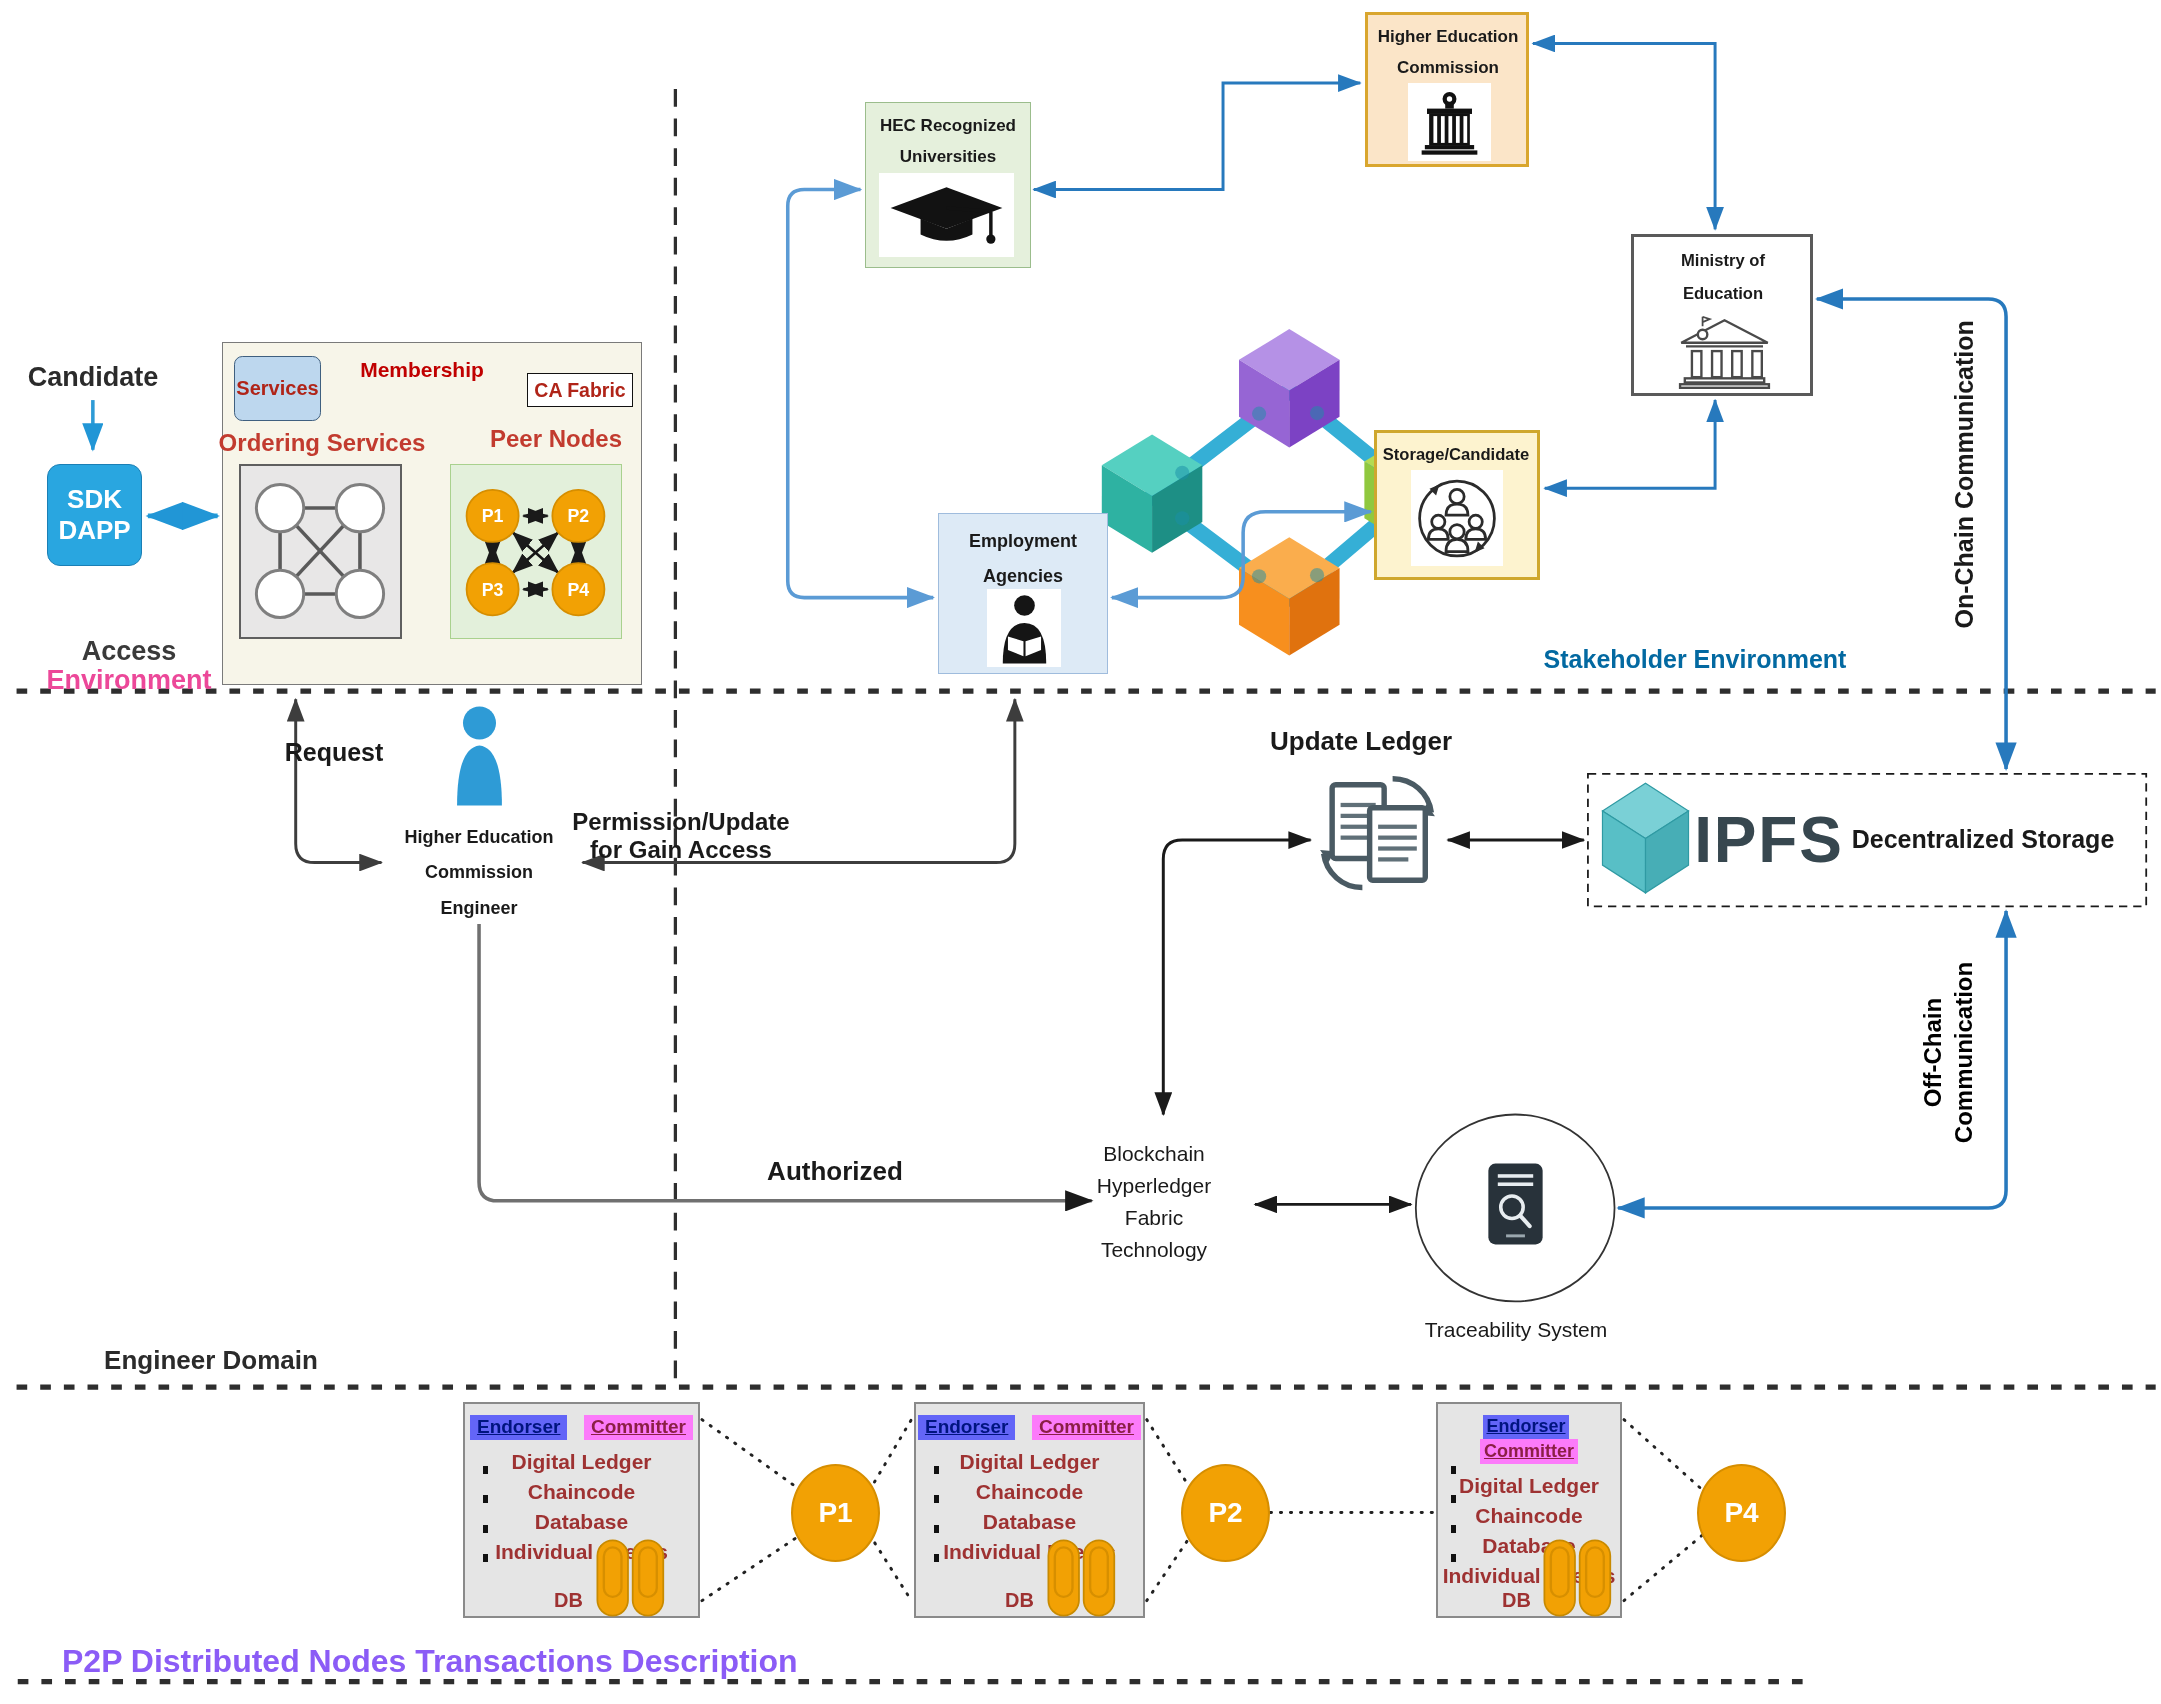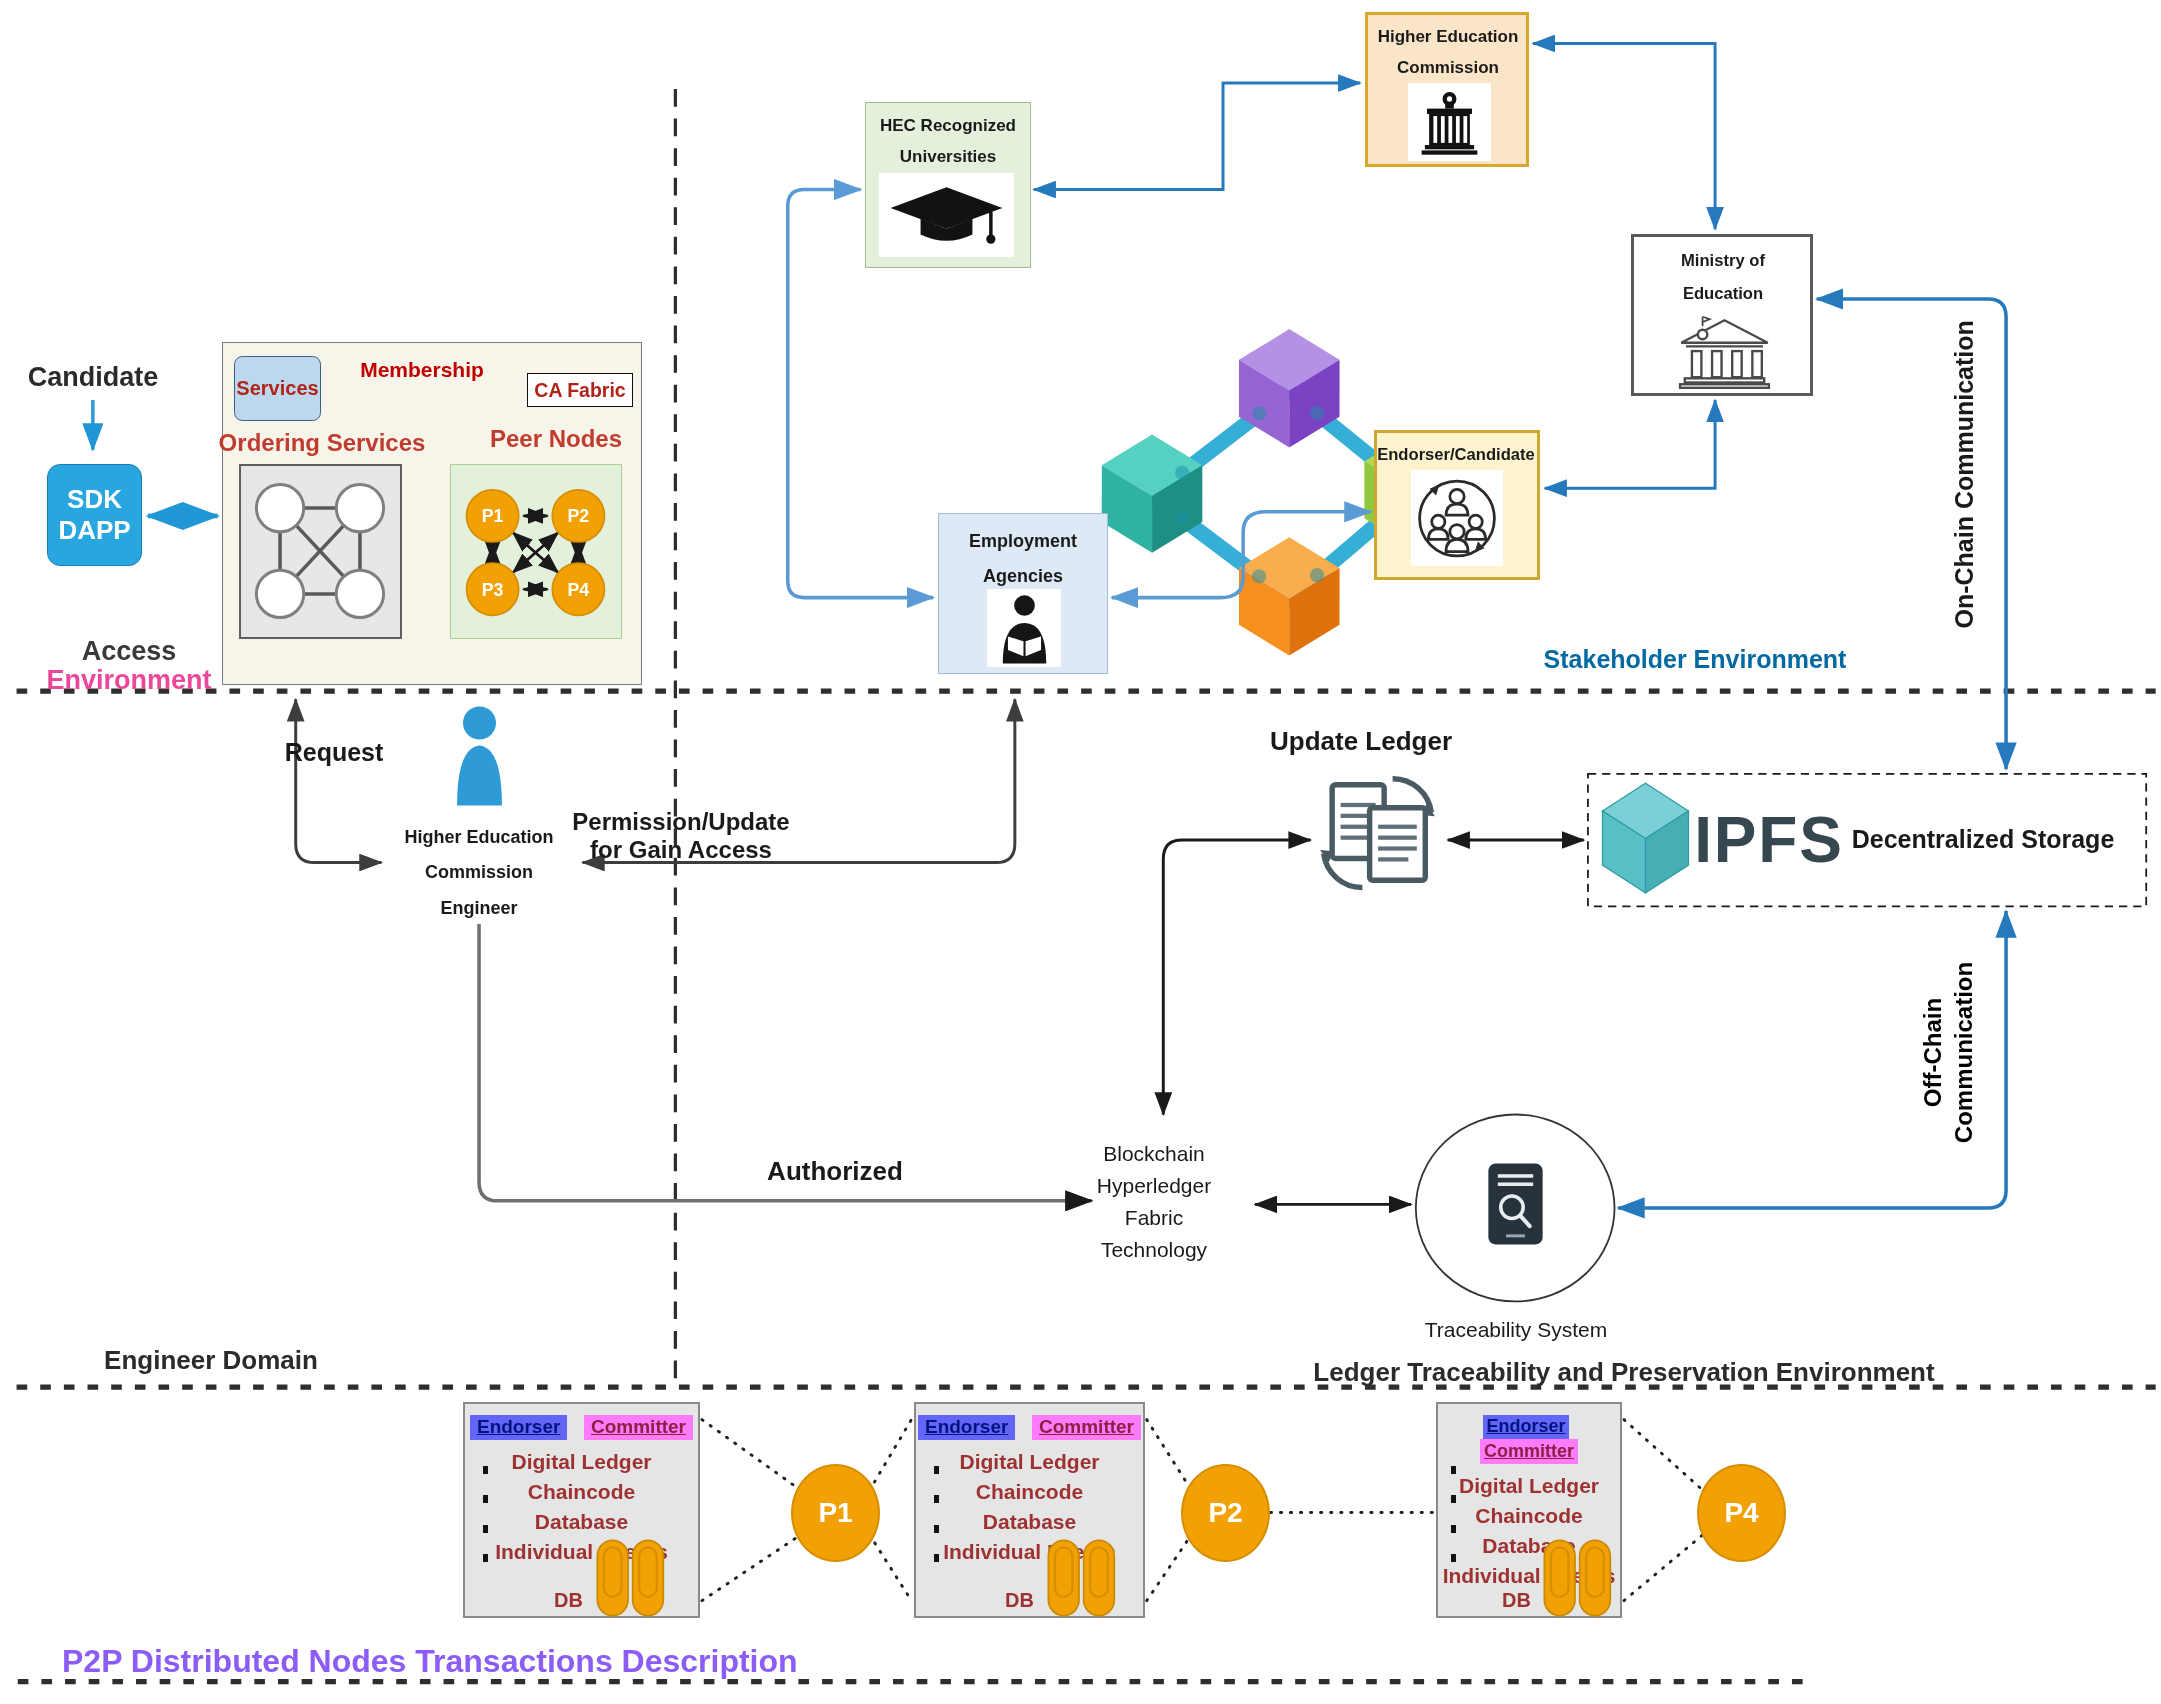--- a/index.html
+++ b/index.html
@@ -234,21 +234,21 @@
       <rect x="98" y="66" width="16" height="44"></rect>
         <rect x="132" y="66" width="16" height="44"></rect>
       <rect x="18" y="112" width="134" height="7"></rect>
       <rect x="10" y="122" width="150" height="6"></rect>
       <circle cx="48" cy="38" r="8"></circle>
     </g>
     <path d="M48,8 V24 M48,8 L60,12 L48,17" stroke="#4a4a4a" stroke-width="3" fill="none"></path>
   </svg>
 
   <div class="box" style="left:1374px;top:430px;width:166px;height:150px;background:#FDF3CF;border:3px solid #CFA72E;"></div>
-  <div class="lbl ctr" style="left:1456px;top:445px;font-size:16.6px;font-weight:700;">Endorser/Candidate</div>
+  <div class="lbl ctr" style="left:1456px;top:445px;font-size:16.6px;font-weight:700;">Storage/Candidate</div>
   <div class="box" style="left:1411px;top:470px;width:92px;height:96px;background:#fff;display:flex;align-items:center;justify-content:center;">
     <svg width="88" height="89" viewBox="0 0 160 160">
       <circle cx="80" cy="80" r="68" fill="none" stroke="#2b2b2b" stroke-width="5"></circle>
       <polygon points="30,26 48,18 42,38" fill="#2b2b2b"></polygon>
       <polygon points="130,134 112,142 118,122" fill="#2b2b2b"></polygon>
       <g fill="#fff" stroke="#2b2b2b" stroke-width="5">
         <circle cx="80" cy="40" r="13"></circle>
           <path d="M60,74 Q60,54 80,54 Q100,54 100,74 Z"></path>
         <circle cx="46" cy="86" r="12"></circle>
           <path d="M28,118 Q28,99 46,99 Q64,99 64,118 Z"></path>
@@ -333,21 +333,20 @@
   <svg class="abs" style="left:1486px;top:1161px;" width="59" height="86" viewBox="0 0 100 145">
     <rect x="4" y="4" width="92" height="137" rx="12" fill="#28323A"></rect>
     <rect x="20" y="22" width="60" height="6" fill="#E8EDF0"></rect>
     <rect x="20" y="36" width="60" height="6" fill="#E8EDF0"></rect>
     <circle cx="44" cy="78" r="19" fill="none" stroke="#E8EDF0" stroke-width="6"></circle>
     <path d="M58,92 L74,110" stroke="#E8EDF0" stroke-width="7" stroke-linecap="round"></path>
     <rect x="34" y="124" width="32" height="5" fill="#9AA7AE"></rect>
   </svg>
   <div class="lbl ctr" style="left:1516px;top:1318px;font-size:21px;font-weight:500;">Traceability System</div>
 
-  <div class="lbl ctr" style="left:1624px;top:1357px;font-size:26px;font-weight:700;color:#2b2b2b;">Ledger Traceability and Preservation Environment</div>
 
   <div class="card" style="left:463px;top:1402px;width:237px;height:216px;">
     <div style="text-align:center;margin-top:10.6px;">
       <span class="chip" style="background:#6365F7;color:#00147F;margin-right:16.6px;">Endorser</span><span class="chip" style="background:#FC7BFA;color:#8B1F45;">Committer</span>
     </div>
     <div class="item" style="margin-top:7px;">Digital Ledger</div>
     <div class="item">Chaincode</div>
     <div class="item">Database</div>
     <div class="item">Individual Events</div>
     <span class="bullet" style="left:18px;top:62px;"></span>

